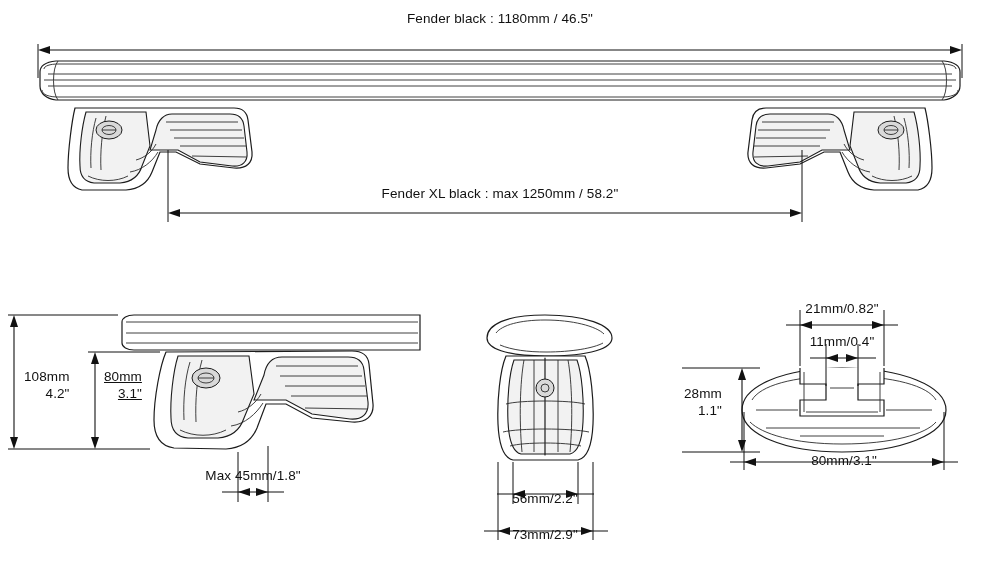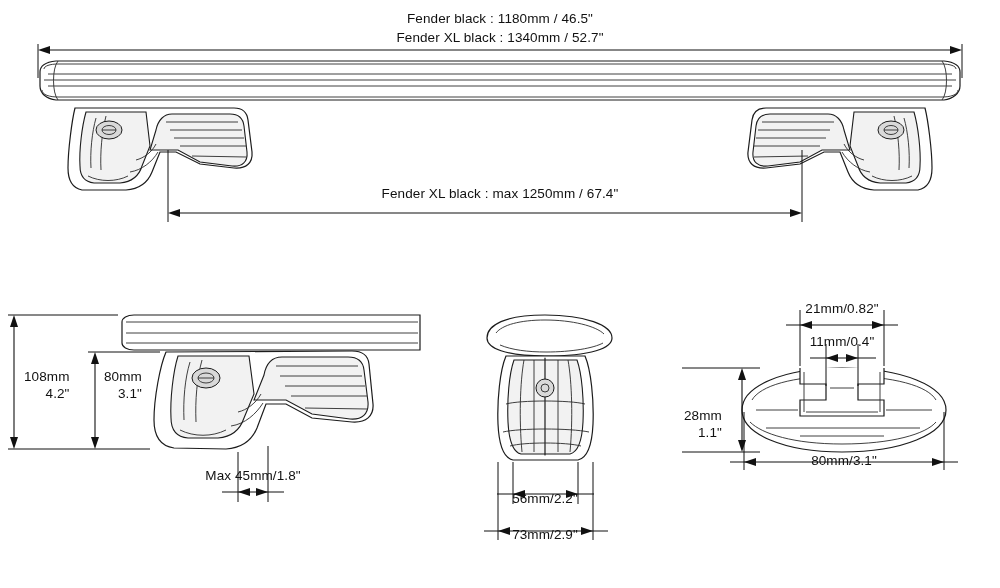--- a/index.html
+++ b/index.html
@@ -232,32 +232,31 @@
       <line class="ext" x1="744" y1="412" x2="744" y2="470"></line>
       <line class="ext" x1="944" y1="412" x2="944" y2="470"></line>
       <line class="dim" x1="730" y1="462" x2="958" y2="462"></line>
       <polygon points="744,462 756,458 756,466" fill="#111"></polygon>
       <polygon points="944,462 932,458 932,466" fill="#111"></polygon>
     </g>
 
   </svg>
 
   <div class="lbl c" style="left:500px;top:10px;text-align:center;">Fender black : 1180mm / 46.5"</div>
-  <div class="lbl c" style="left:500px;top:29px;">Fender XL black : 1340mm / 52.7"</div>
-
-  <div class="lbl c" style="left:500px;top:185px;">Fender XL black : max 1250mm / 67.4"</div>
+
+  <div class="lbl c" style="left:500px;top:185px;">Fender XL black : max 1250mm / 58.2"</div>
 
   <div class="lbl l" style="left:24px;top:368px;">108mm
 4.2"</div>
-  <div class="lbl l" style="left:104px;top:368px;">80mm
+  <div class="lbl l" style="left:104px;top:368px;text-decoration:underline;">80mm
 3.1"</div>
   <div class="lbl c" style="left:253px;top:467px;">Max 45mm/1.8"</div>
 
   <div class="lbl c" style="left:545px;top:490px;">56mm/2.2"</div>
   <div class="lbl c" style="left:545px;top:526px;">73mm/2.9"</div>
 
   <div class="lbl c" style="left:842px;top:300px;">21mm/0.82"</div>
   <div class="lbl c" style="left:842px;top:333px;">11mm/0.4"</div>
-  <div class="lbl l" style="left:684px;top:407px;">28mm
+  <div class="lbl l" style="left:684px;top:385px;">28mm
 1.1"</div>
   <div class="lbl c" style="left:844px;top:452px;">80mm/3.1"</div>
 
 </div>
 
 </body></html>

